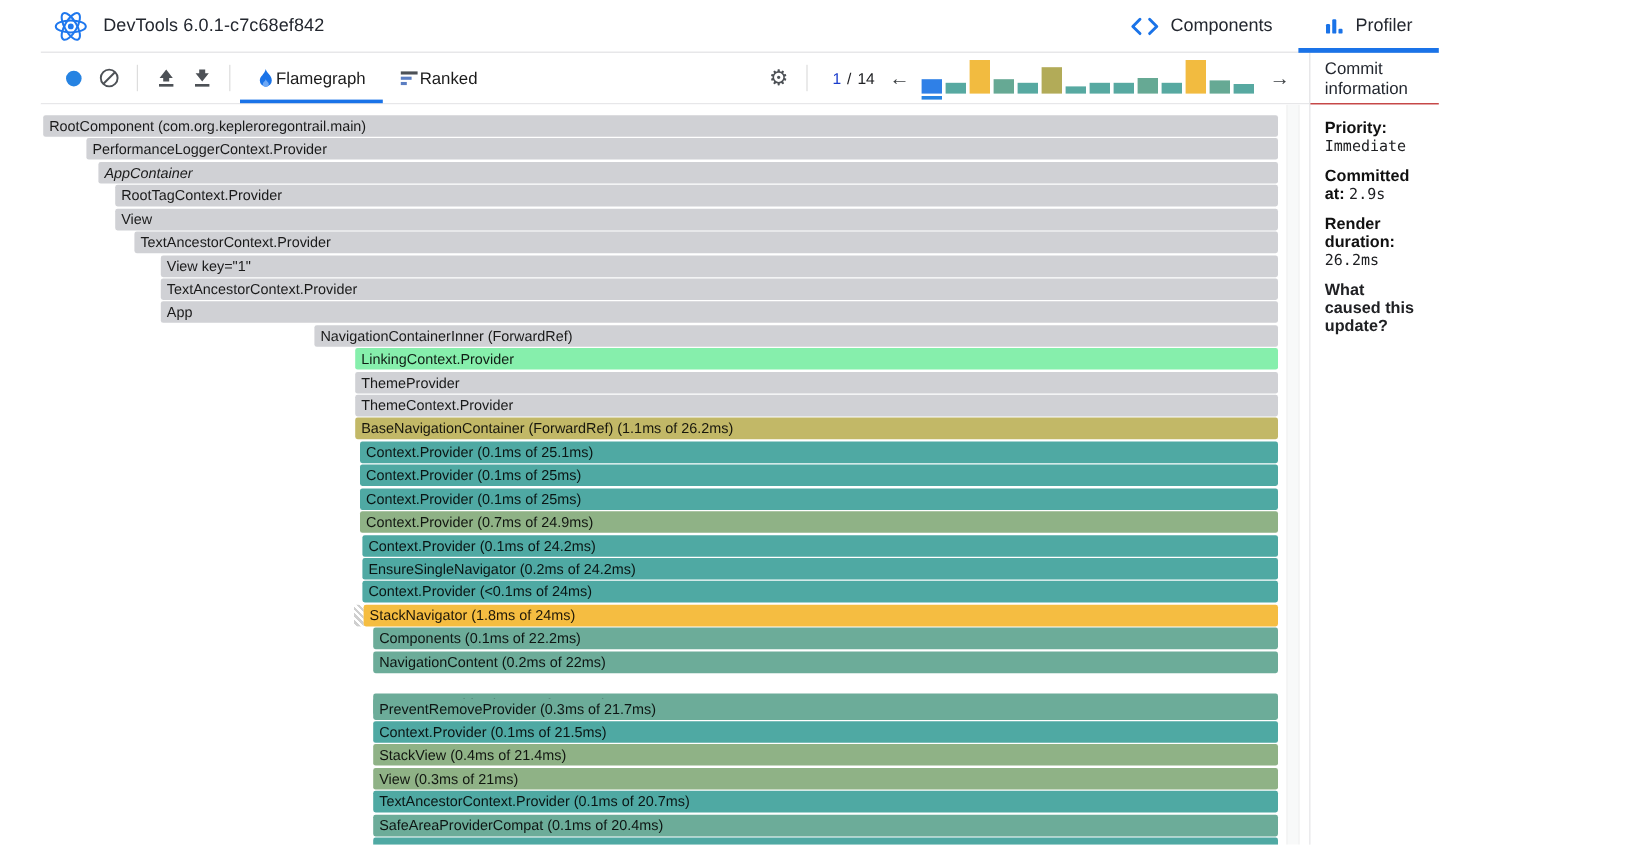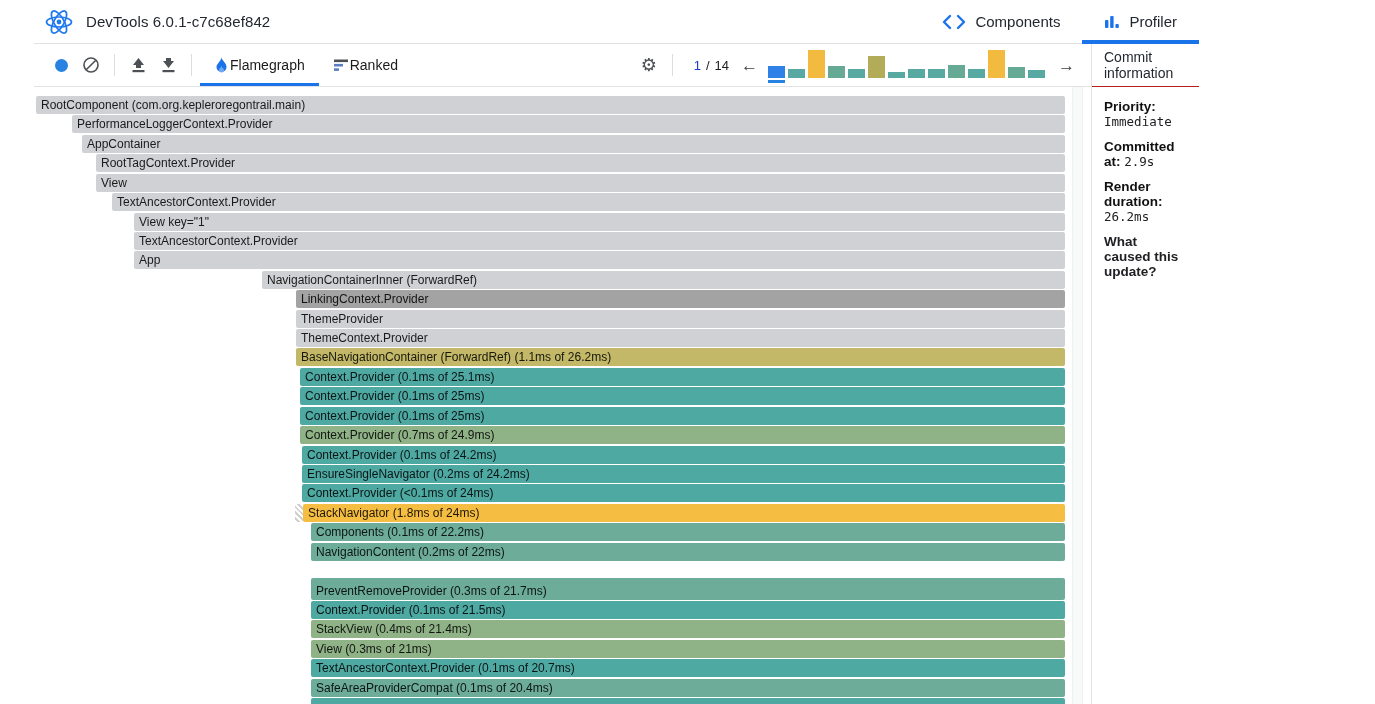--- a/index.html
+++ b/index.html
@@ -235,29 +235,29 @@
               </div>
             </div>
           <button class="arrow-btn">→</button>
         </div>
       </div>
 
       <div class="flame-area">
         <div>
             <div class="frow" style="top: 9px; left: 2px; width: 1029px; background: rgb(208, 209, 213);">RootComponent (com.org.kepleroregontrail.main)</div>
             <div class="frow" style="top: 28.42px; left: 38px; width: 993px; background: rgb(208, 209, 213);">PerformanceLoggerContext.Provider</div>
-            <div class="frow" style="top: 47.84px; left: 48px; width: 983px; background: rgb(208, 209, 213);">AppContainer</div>
+            <div class="frow" style="top: 47.84px; left: 48px; width: 983px; background: rgb(208, 209, 213); font-style: italic;">AppContainer</div>
             <div class="frow" style="top: 67.26px; left: 62px; width: 969px; background: rgb(208, 209, 213);">RootTagContext.Provider</div>
             <div class="frow" style="top: 86.68px; left: 62px; width: 969px; background: rgb(208, 209, 213);">View</div>
             <div class="frow" style="top: 106.1px; left: 78px; width: 953px; background: rgb(208, 209, 213);">TextAncestorContext.Provider</div>
             <div class="frow" style="top: 125.52px; left: 100px; width: 931px; background: rgb(208, 209, 213);">View key="1"</div>
             <div class="frow" style="top: 144.94px; left: 100px; width: 931px; background: rgb(208, 209, 213);">TextAncestorContext.Provider</div>
             <div class="frow" style="top: 164.36px; left: 100px; width: 931px; background: rgb(208, 209, 213);">App</div>
             <div class="frow" style="top: 183.78px; left: 228px; width: 803px; background: rgb(208, 209, 213);">NavigationContainerInner (ForwardRef)</div>
-            <div class="frow" style="top: 203.2px; left: 262px; width: 769px; background: #a3a3a3;">LinkingContext.Provider</div>
+            <div class="frow" style="top: 203.2px; left: 262px; width: 769px; background: #86efac;">LinkingContext.Provider</div>
             <div class="frow" style="top: 222.62px; left: 262px; width: 769px; background: rgb(208, 209, 213);">ThemeProvider</div>
             <div class="frow" style="top: 242.04px; left: 262px; width: 769px; background: rgb(208, 209, 213);">ThemeContext.Provider</div>
             <div class="frow" style="top: 261.46px; left: 262px; width: 769px; background: rgb(194, 184, 103);">BaseNavigationContainer (ForwardRef) (1.1ms of 26.2ms)</div>
             <div class="frow" style="top: 280.88px; left: 266px; width: 765px; background: rgb(79, 169, 163);">Context.Provider (0.1ms of 25.1ms)</div>
             <div class="frow" style="top: 300.3px; left: 266px; width: 765px; background: rgb(79, 169, 163);">Context.Provider (0.1ms of 25ms)</div>
             <div class="frow" style="top: 319.72px; left: 266px; width: 765px; background: rgb(79, 169, 163);">Context.Provider (0.1ms of 25ms)</div>
             <div class="frow" style="top: 339.14px; left: 266px; width: 765px; background: rgb(143, 178, 134);">Context.Provider (0.7ms of 24.9ms)</div>
             <div class="frow" style="top: 358.56px; left: 268px; width: 763px; background: rgb(79, 169, 163);">Context.Provider (0.1ms of 24.2ms)</div>
             <div class="frow" style="top: 377.98px; left: 268px; width: 763px; background: rgb(79, 169, 163);">EnsureSingleNavigator (0.2ms of 24.2ms)</div>
             <div class="frow" style="top: 397.4px; left: 268px; width: 763px; background: rgb(79, 169, 163);">Context.Provider (&lt;0.1ms of 24ms)</div>

